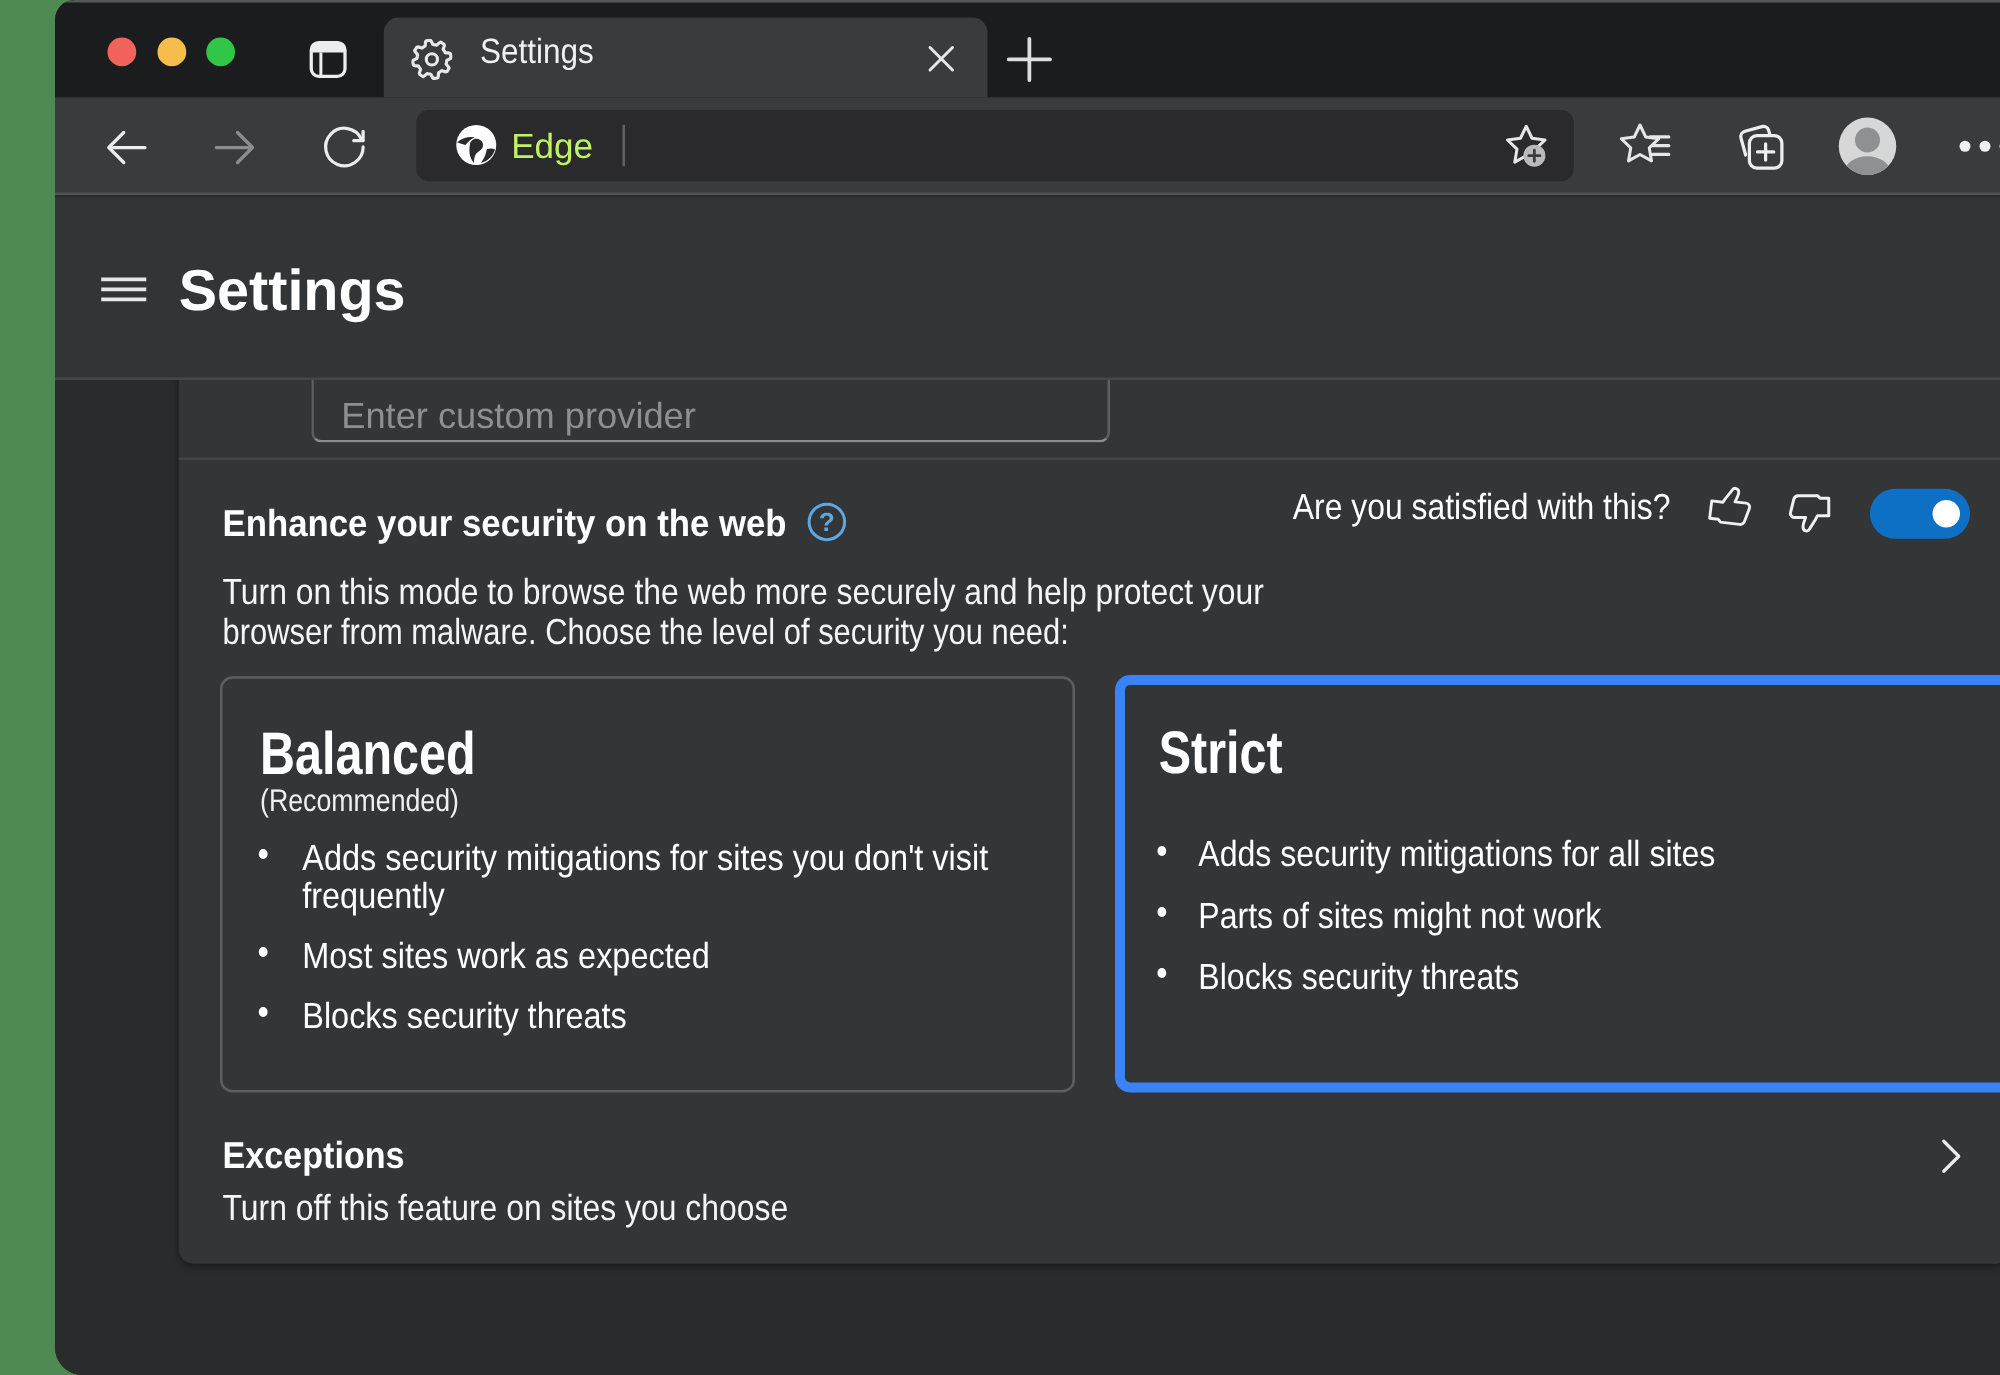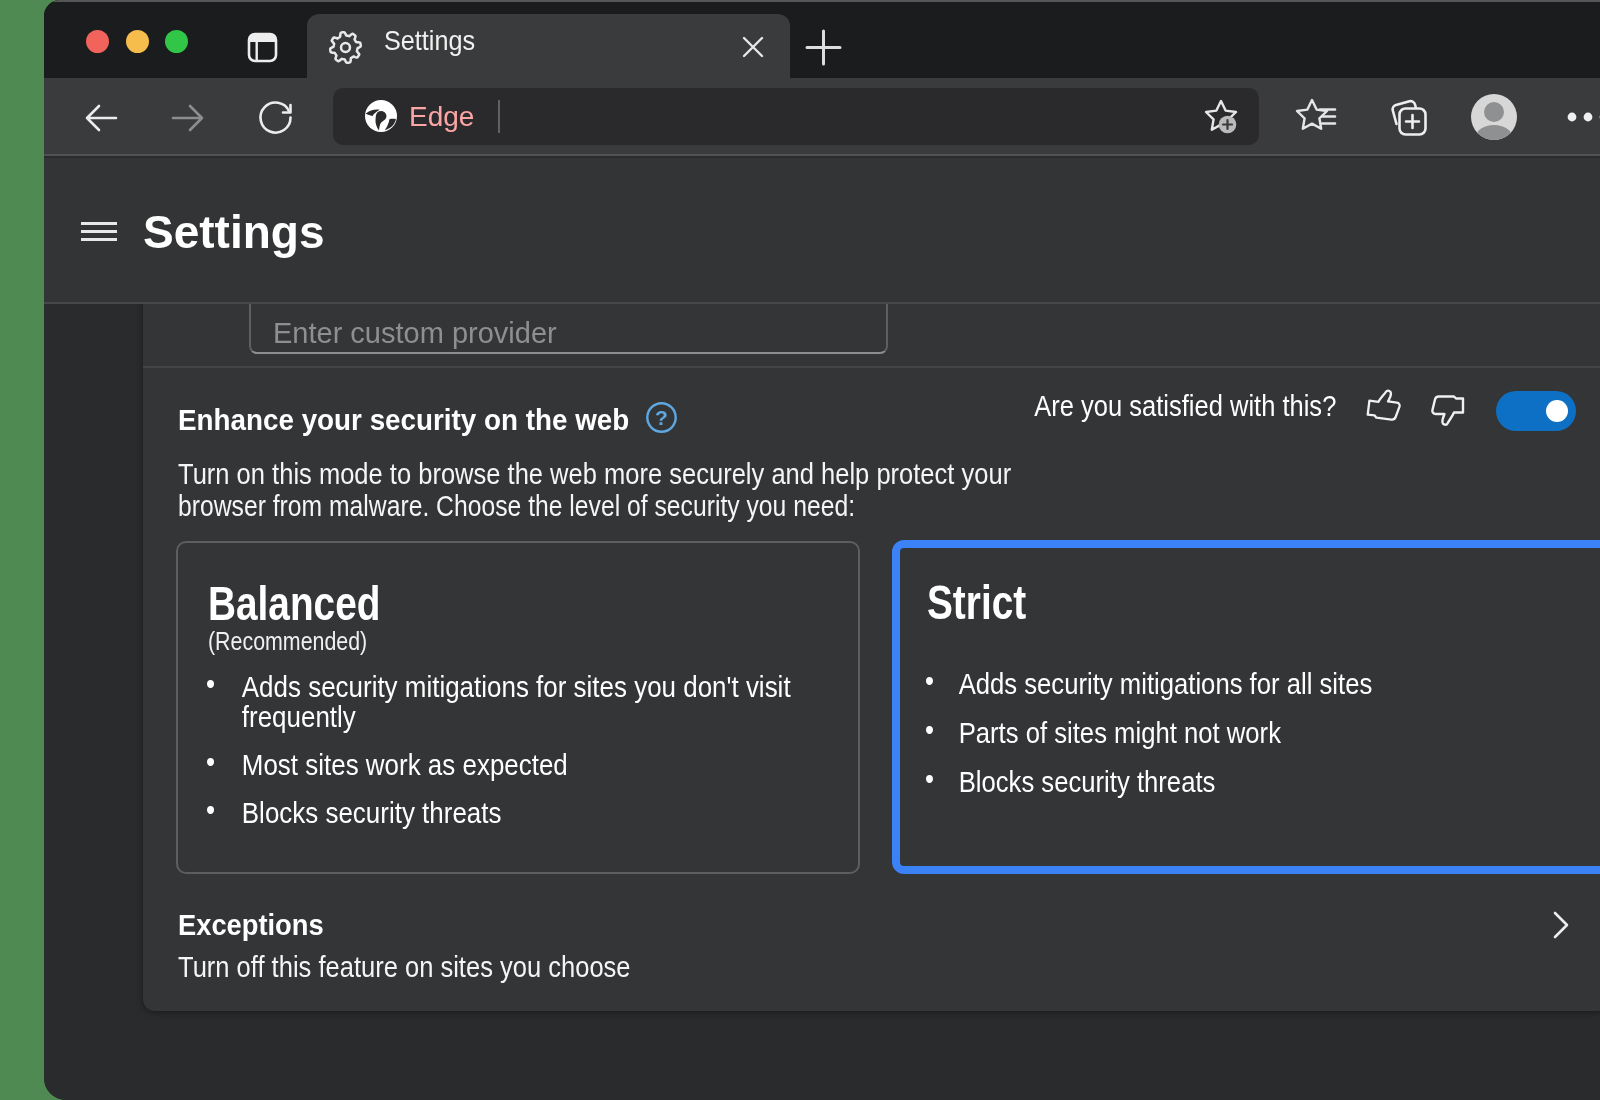--- a/index.html
+++ b/index.html
@@ -60,21 +60,21 @@
       <path d="M34.2 14.5 A15 15 0 1 0 35.5 20.5" stroke="#ececec" stroke-width="2.6" fill="none" stroke-linecap="round"></path>
       <path d="M35.5 8 V15.5 H28" stroke="#ececec" stroke-width="2.6" fill="none" stroke-linecap="round" stroke-linejoin="round"></path>
     </svg>
     <div class="abs" id="urlbar">
       <svg class="abs" style="left:31px; top:11px;" width="34" height="34" viewBox="0 0 34 34">
         <circle cx="17" cy="17" r="16" fill="#ffffff"></circle>
         <path d="M1.6,14.8 C5.8,11.2 10.8,10.1 15.6,10.7 C12.8,12.2 10.4,14.2 8.4,16.9 C6,16.4 3.7,15.7 1.6,14.8 Z" fill="#2a2a2c"></path>
         <path d="M12.0,16.2 C12.6,12.4 17.0,10.8 20.2,12.9 C23.0,14.7 23.2,18.6 20.7,20.7 C19.0,22.1 17.1,23.0 16.2,25.2 C15.5,27.0 15.3,29.0 15.0,31.4 C12.6,28.2 11.3,24.6 11.5,21.0 C11.6,19.3 11.7,17.6 12.0,16.2 Z" fill="#2a2a2c"></path>
         <path d="M32.0,20.3 C30.6,25.6 26.6,29.7 20.8,31.3 C23.3,27.7 24.9,24.1 25.4,20.3 C27.6,19.7 29.9,19.7 32.0,20.3 Z" fill="#2a2a2c"></path>
       </svg>
-      <span class="txt" style="left:76px; top:12px; font-size:28px; line-height:33px; color:#fca5a5; font-weight:500;">Edge</span>
+      <span class="txt" style="left:76px; top:12px; font-size:28px; line-height:33px; color:#bef264; font-weight:500;">Edge</span>
       <div class="abs" style="left:165px; top:12px; width:2px; height:33px; background:#606162;"></div>
       <svg class="abs" style="left:868px; top:9px;" width="40" height="40" viewBox="0 0 40 40">
         <path d="M20 4 L24.6 13.6 L35 15 L27.4 22.3 L29.2 32.7 L20 27.6 L10.8 32.7 L12.6 22.3 L5 15 L15.4 13.6 Z" fill="none" stroke="#e6e6e6" stroke-width="2.4" stroke-linejoin="round"></path>
         <circle cx="26.5" cy="27.5" r="8.8" fill="#b9bab9"></circle>
         <path d="M26.5 23 V32 M22 27.5 H31" stroke="#3a3b3c" stroke-width="2.2" stroke-linecap="round"></path>
       </svg>
     </div>
     <svg class="abs" style="left:1250px; top:19px;" width="44" height="40" viewBox="0 0 44 40">
       <path d="M18 3 L22.6 12.6 L33 14 L25.4 21.3 L27.2 31.7 L18 26.6 L8.8 31.7 L10.6 21.3 L3 14 L13.4 12.6 Z" fill="none" stroke="#e6e6e6" stroke-width="2.4" stroke-linejoin="round"></path>
       <path d="M26 12.5 H41 M28.5 19.5 H41 M28 26.5 H41" stroke="#e6e6e6" stroke-width="2.6" stroke-linecap="round"></path>

